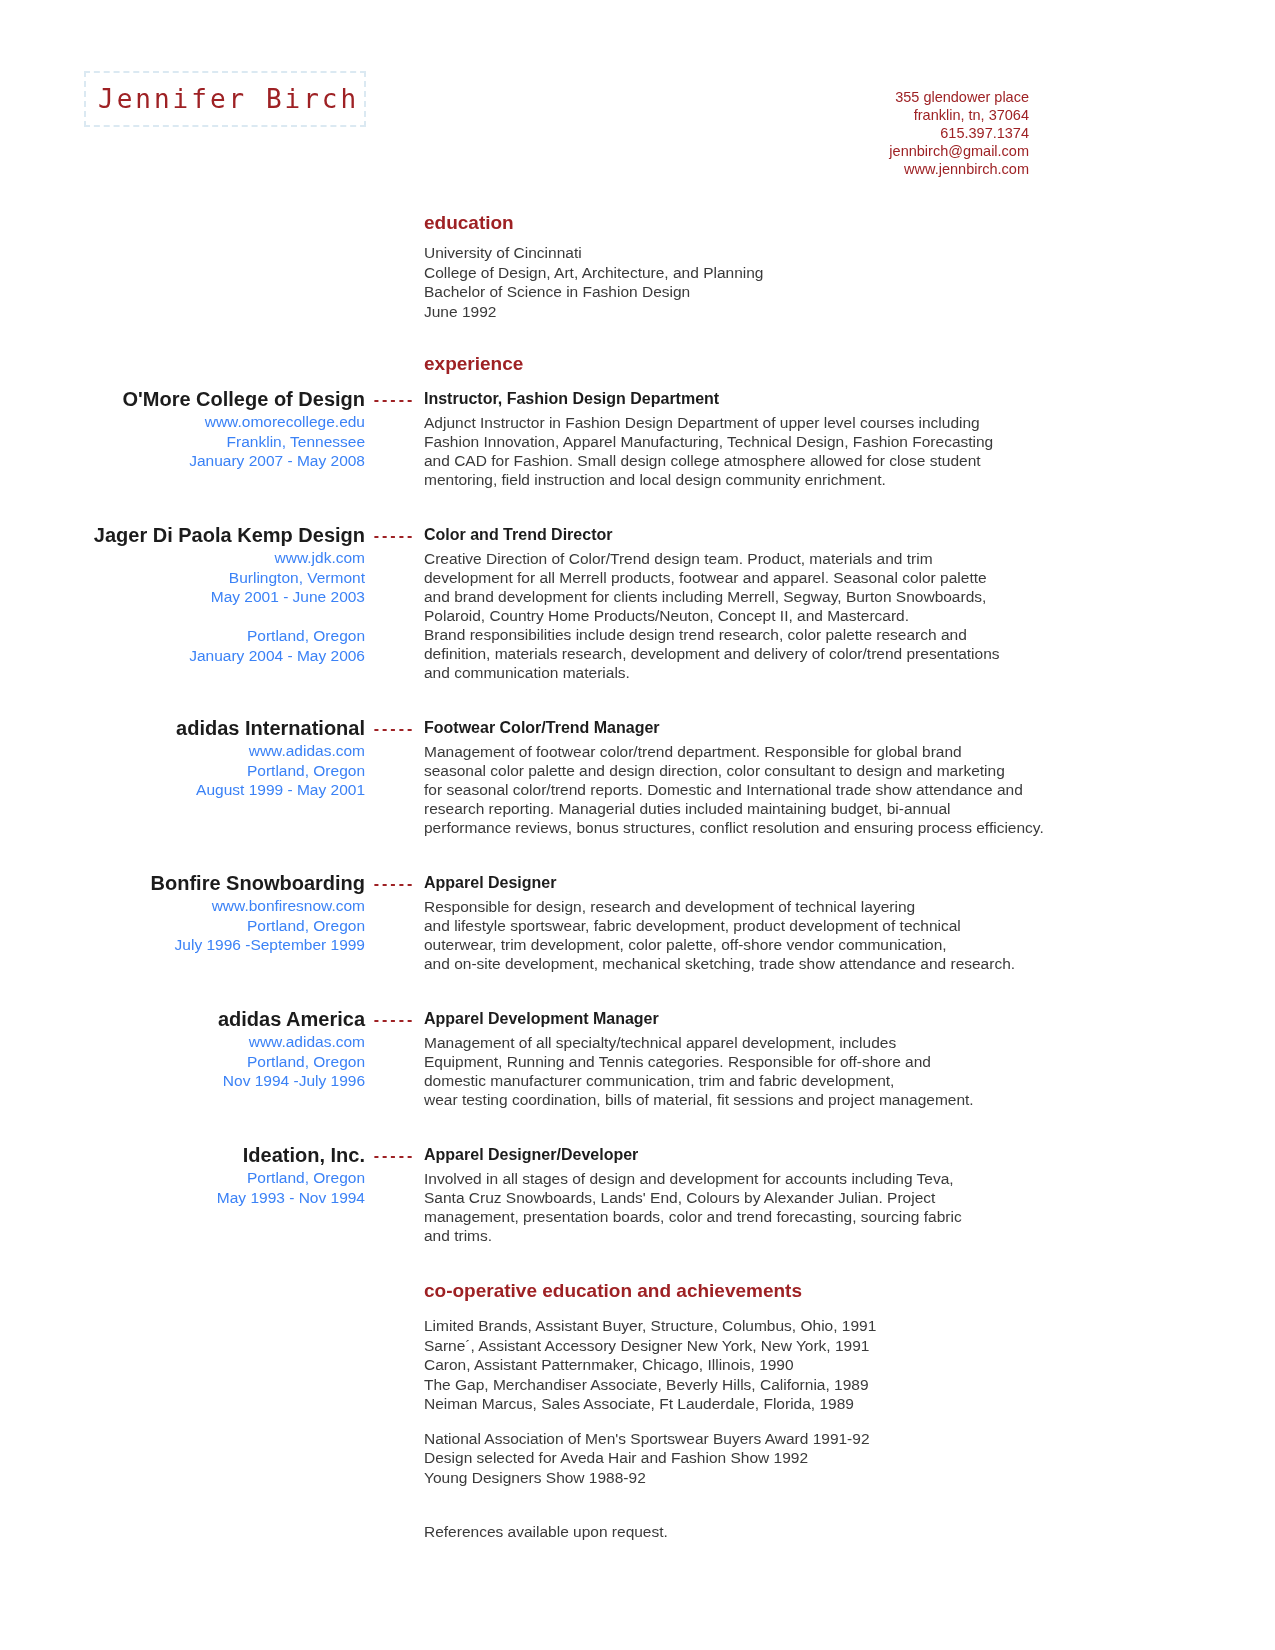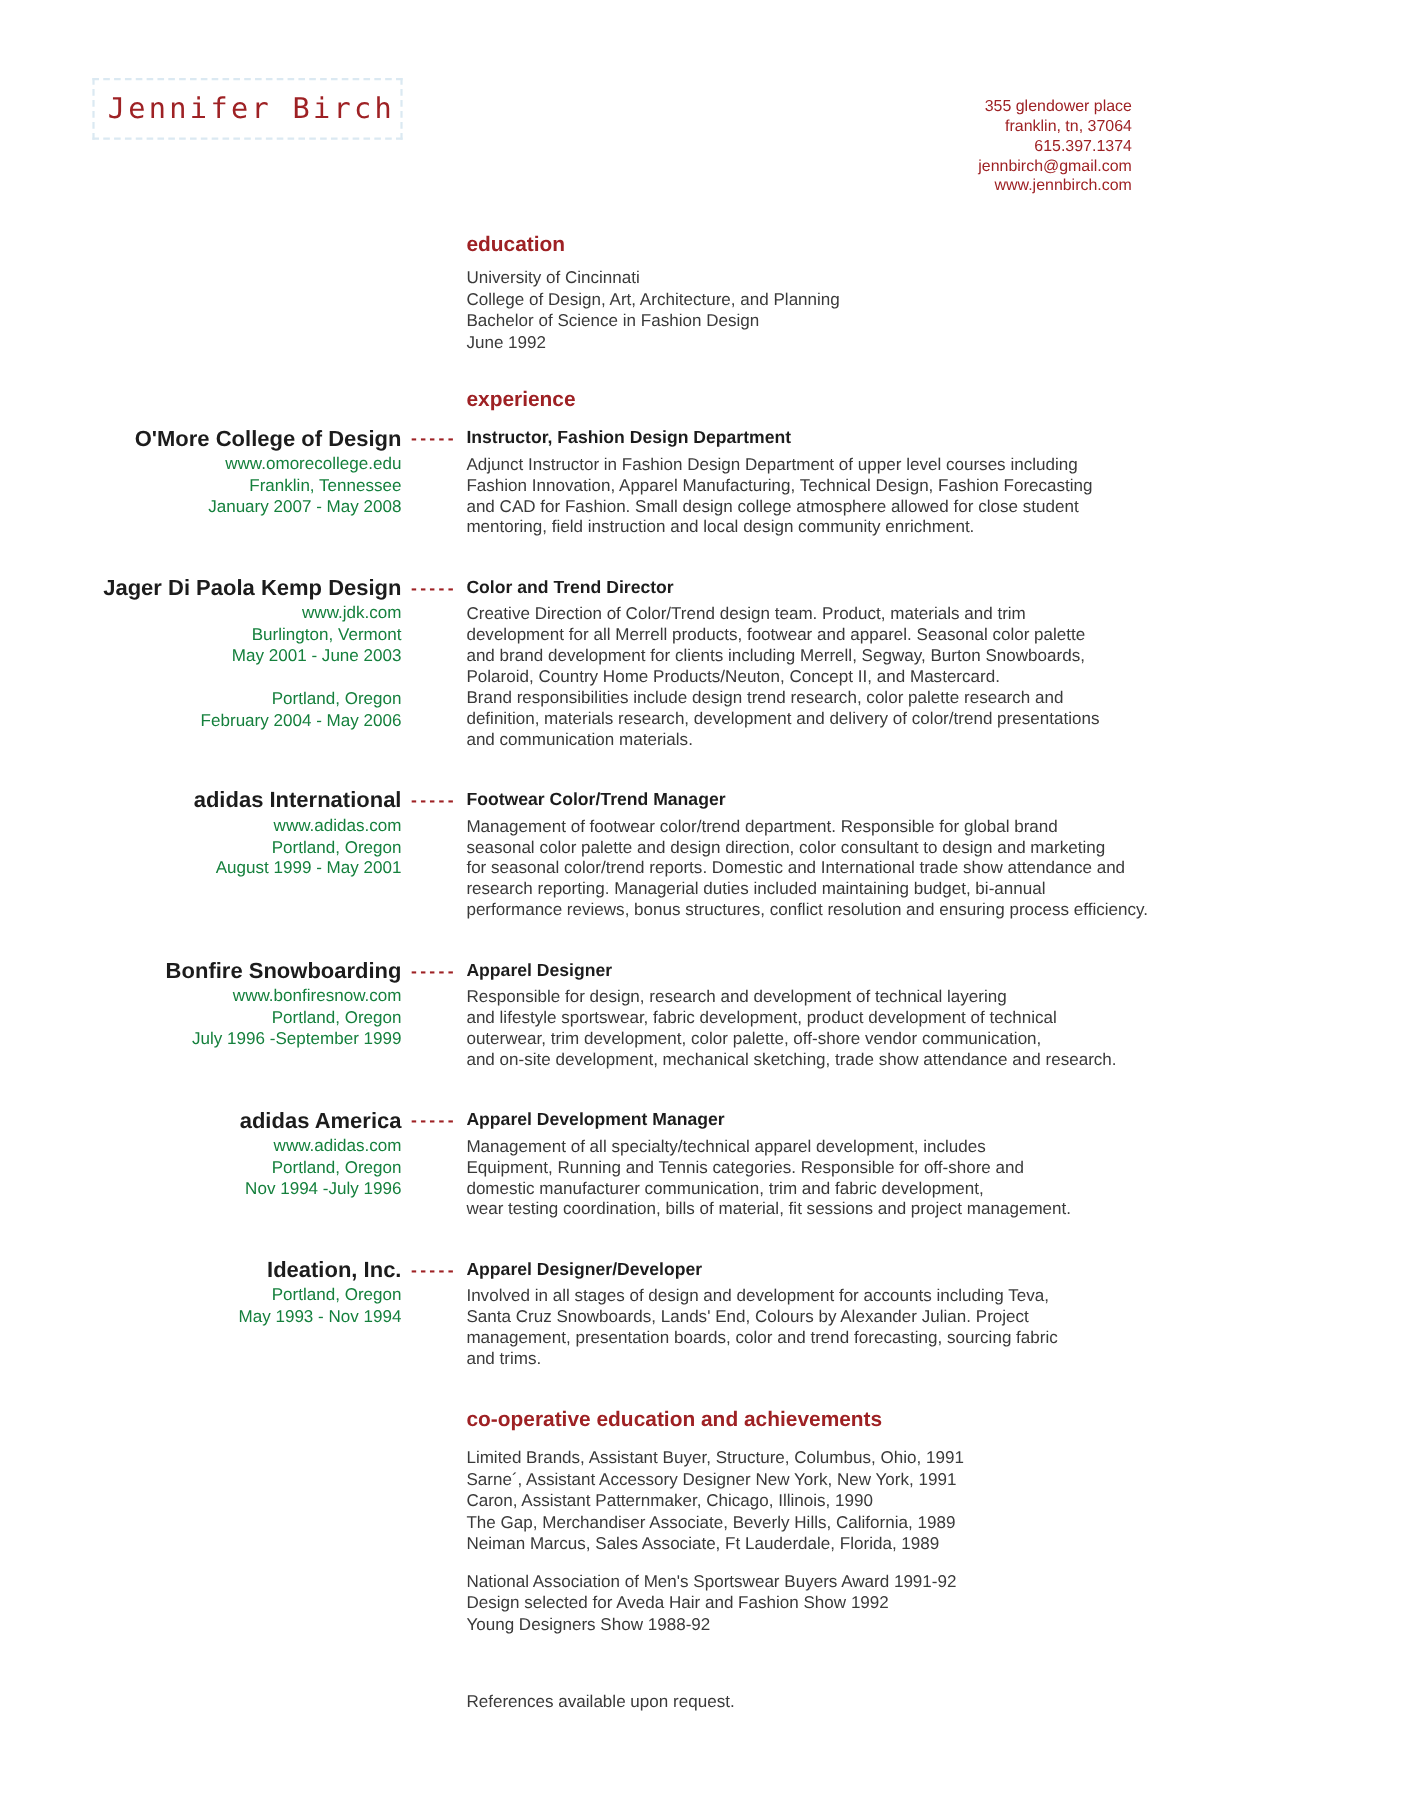--- a/index.html
+++ b/index.html
@@ -59,33 +59,33 @@
     white-space:pre-line; color:#3a3a3a;
   }
 
   .job { margin-bottom:35px; }
   .company {
     font-weight:bold; font-size:20px; line-height:22px; color:#1c1c1c;
     white-space:nowrap;
   }
   .job-details {
     font-size:15.5px; line-height:19.5px;
-    white-space:pre-line; color:#15803d; margin-top:2px;
+    white-space:pre-line; color:#3b82f6; margin-top:2px;
   }
   .job-title {
     font-weight:bold; font-size:16px; line-height:22px; color:#1c1c1c;
   }
   .job-desc {
     font-size:15.5px; line-height:19px;
     white-space:pre-line; color:#3a3a3a; margin-top:3px;
   }
 
   .coop-section { margin-top:2px; }
   .coop-positions { margin-bottom:15px; }
-  .references { margin-top:52px; font-size:15.5px; color:#3a3a3a; }
+  .references { margin-top:36px; font-size:15.5px; color:#3a3a3a; }
 </style>
 </head>
 <body>
 
 <div class="page">
 
   <div class="name-box">
     <span class="name">Jennifer Birch</span>
   </div>
   <div class="contact">355 glendower place
@@ -134,21 +134,21 @@
     </div>
 
     <div class="row job">
       <div class="cell-left">
         <div class="company">Jager Di Paola Kemp Design</div>
         <div class="job-details">www.jdk.com
 Burlington, Vermont
 May 2001 - June 2003
 
 Portland, Oregon
-February 2004 - May 2006</div>
+January 2004 - May 2006</div>
       </div>
       <div class="cell-mid">-----</div>
       <div class="cell-right">
         <div class="job-title">Color and Trend Director</div>
         <div class="job-desc">Creative Direction of Color/Trend design team. Product, materials and trim
 development for all Merrell products, footwear and apparel. Seasonal color palette
 and brand development for clients including Merrell, Segway, Burton Snowboards,
 Polaroid, Country Home Products/Neuton, Concept II, and Mastercard.
 Brand responsibilities include design trend research, color palette research and
 definition, materials research, development and delivery of color/trend presentations

